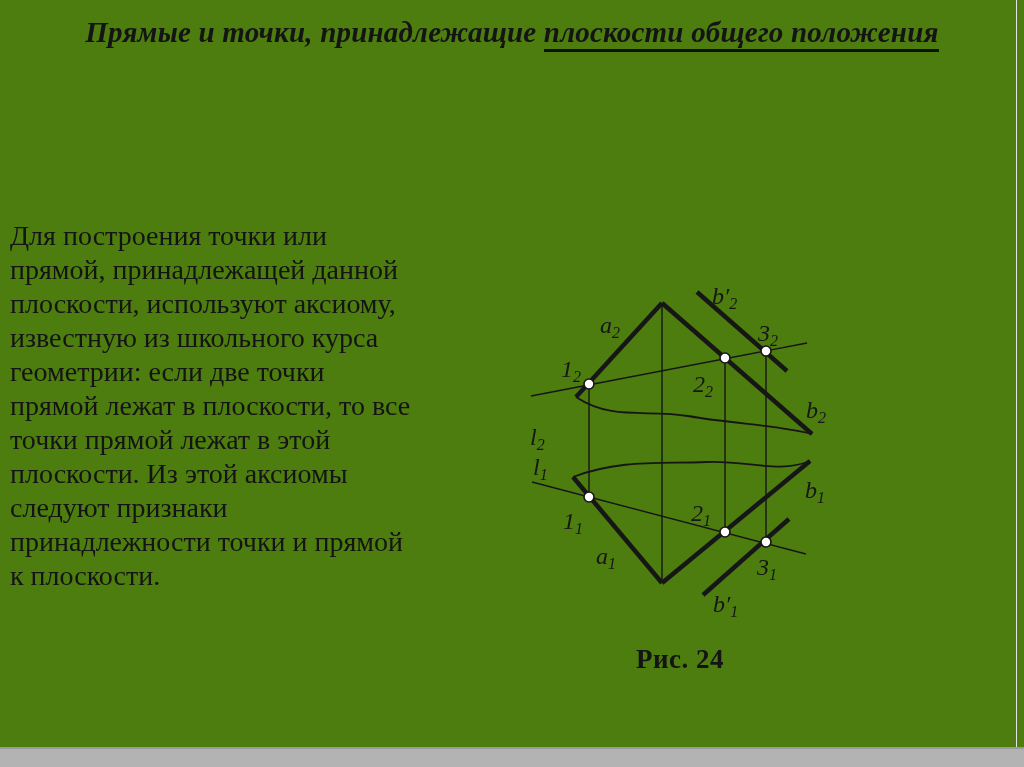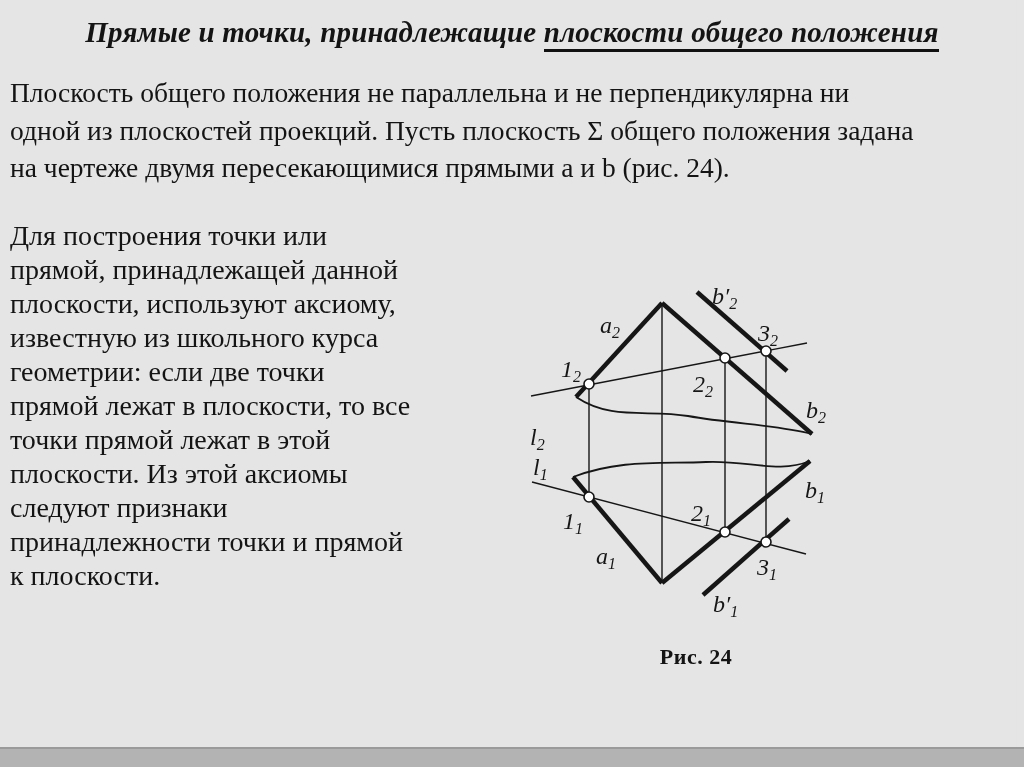--- a/index.html
+++ b/index.html
@@ -1,36 +1,36 @@
 <!DOCTYPE html>
 <html><head>
 <meta charset="utf-8">
 <style>
   html,body{margin:0;padding:0;background:#fff;}
   .slide{
-    position:relative;width:1024px;height:767px;background:#e5e5e5;
+    position:relative;width:1024px;height:767px;background:#4d7c0f;
     overflow:hidden;font-family:"Liberation Serif","DejaVu Serif",serif;color:#141414;
   }
   .title{
     position:absolute;top:16px;left:0;width:1024px;text-align:center;
     font-size:29px;font-weight:bold;font-style:italic;letter-spacing:0.2px;white-space:nowrap;
   }
   .title .u{border-bottom:3px solid #111;padding-bottom:1px;}
   .intro{
     position:absolute;top:74px;left:10px;width:1008px;
     font-size:27.5px;line-height:37.5px;white-space:pre-line;
   }
   .bodycol{
     position:absolute;top:219px;left:10px;width:450px;
     font-size:28px;line-height:34px;white-space:pre-line;
   }
   .figsvg{position:absolute;left:515px;top:275px;width:320px;height:345px;overflow:visible;}
   .figcaption{
-    position:absolute;left:606px;top:644px;width:180px;text-align:center;
-    font-size:22px;font-weight:bold;letter-spacing:0.5px;
+    position:absolute;left:590px;top:644px;width:180px;text-align:center;
+    font-size:27px;font-weight:bold;letter-spacing:0.5px;
   }
   .right-edge{
     position:absolute;left:1016px;top:0;width:1px;height:747px;background:#e4e4e4;
   }
   .footer-bar{
     position:absolute;left:0;top:747px;width:1024px;height:20px;
     background:#b3b3b3;border-top:2px solid #9a9a9a;box-sizing:border-box;
   }
   
   .ln-thick{stroke-width:4.5;stroke-linecap:butt;fill:none;}
@@ -40,23 +40,20 @@
   .lbl{font-family:"Liberation Serif","DejaVu Serif",serif;font-style:italic;font-size:24px;}
   .lbl .sub{font-size:16px;}
 </style>
 </head>
 <body>
 
 <div class="slide">
 
   <div class="title"><span>Прямые и точки, принадлежащие </span><span class="u">плоскости общего положения</span></div>
 
-  <div class="intro">Плоскость общего положения не параллельна и не перпендикулярна ни
-одной из плоскостей проекций. Пусть плоскость Σ общего положения задана
-на чертеже двумя пересекающимися прямыми a и b (рис. 24).</div>
 
   <div class="bodycol">Для построения точки или
 прямой, принадлежащей данной
 плоскости, используют аксиому,
 известную из школьного курса
 геометрии: если две точки
 прямой лежат в плоскости, то все
 точки прямой лежат в этой
 плоскости. Из этой аксиомы
 следуют признаки

